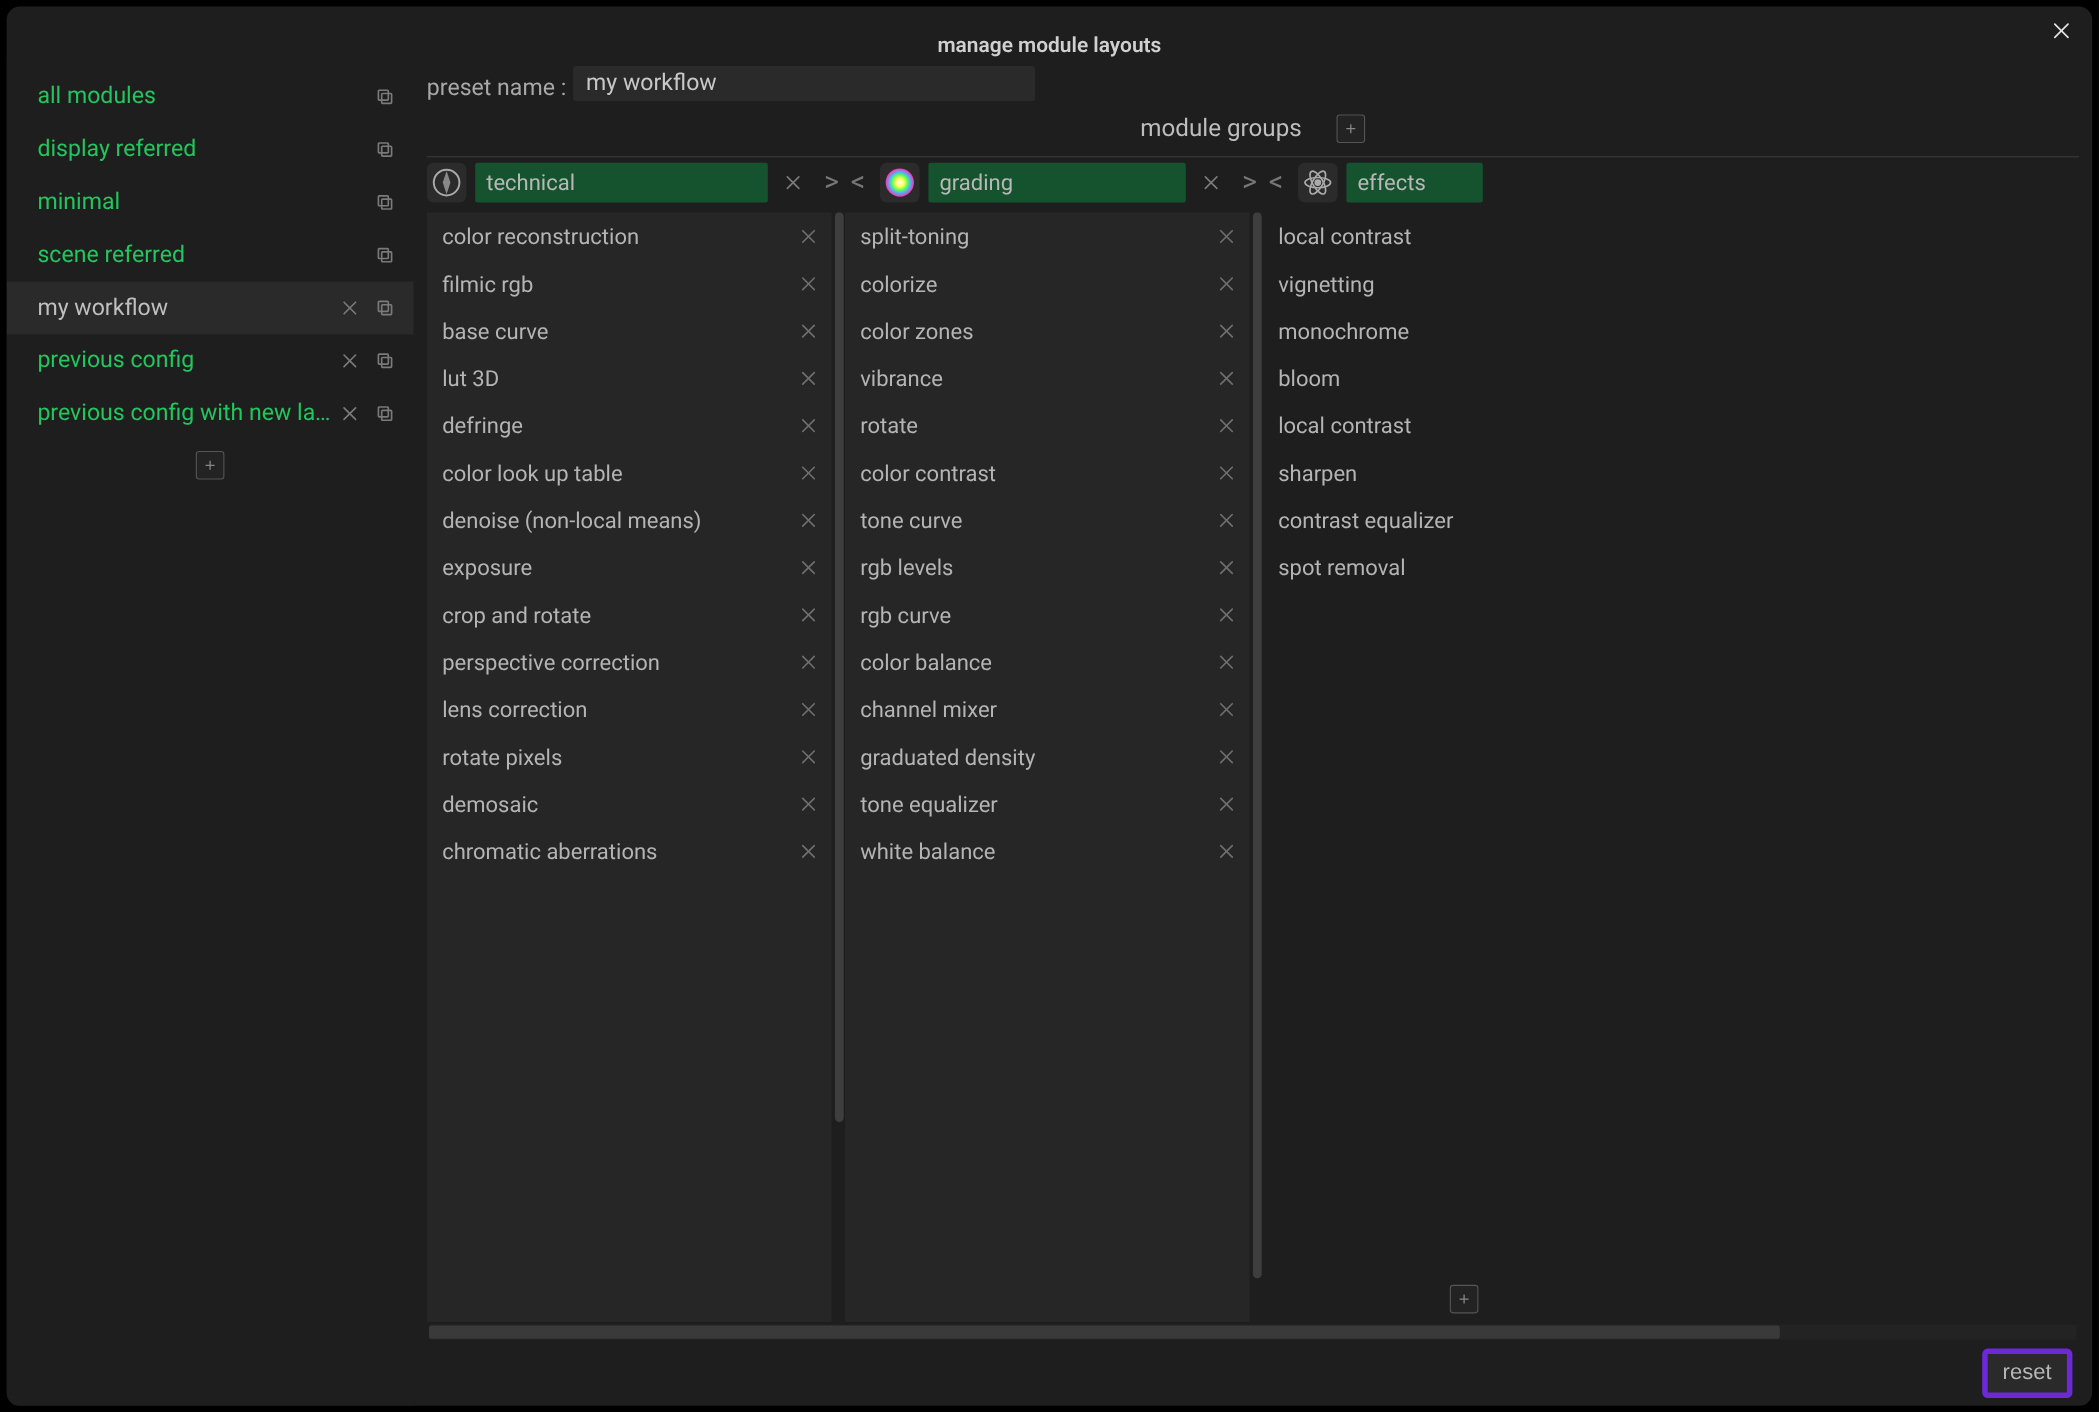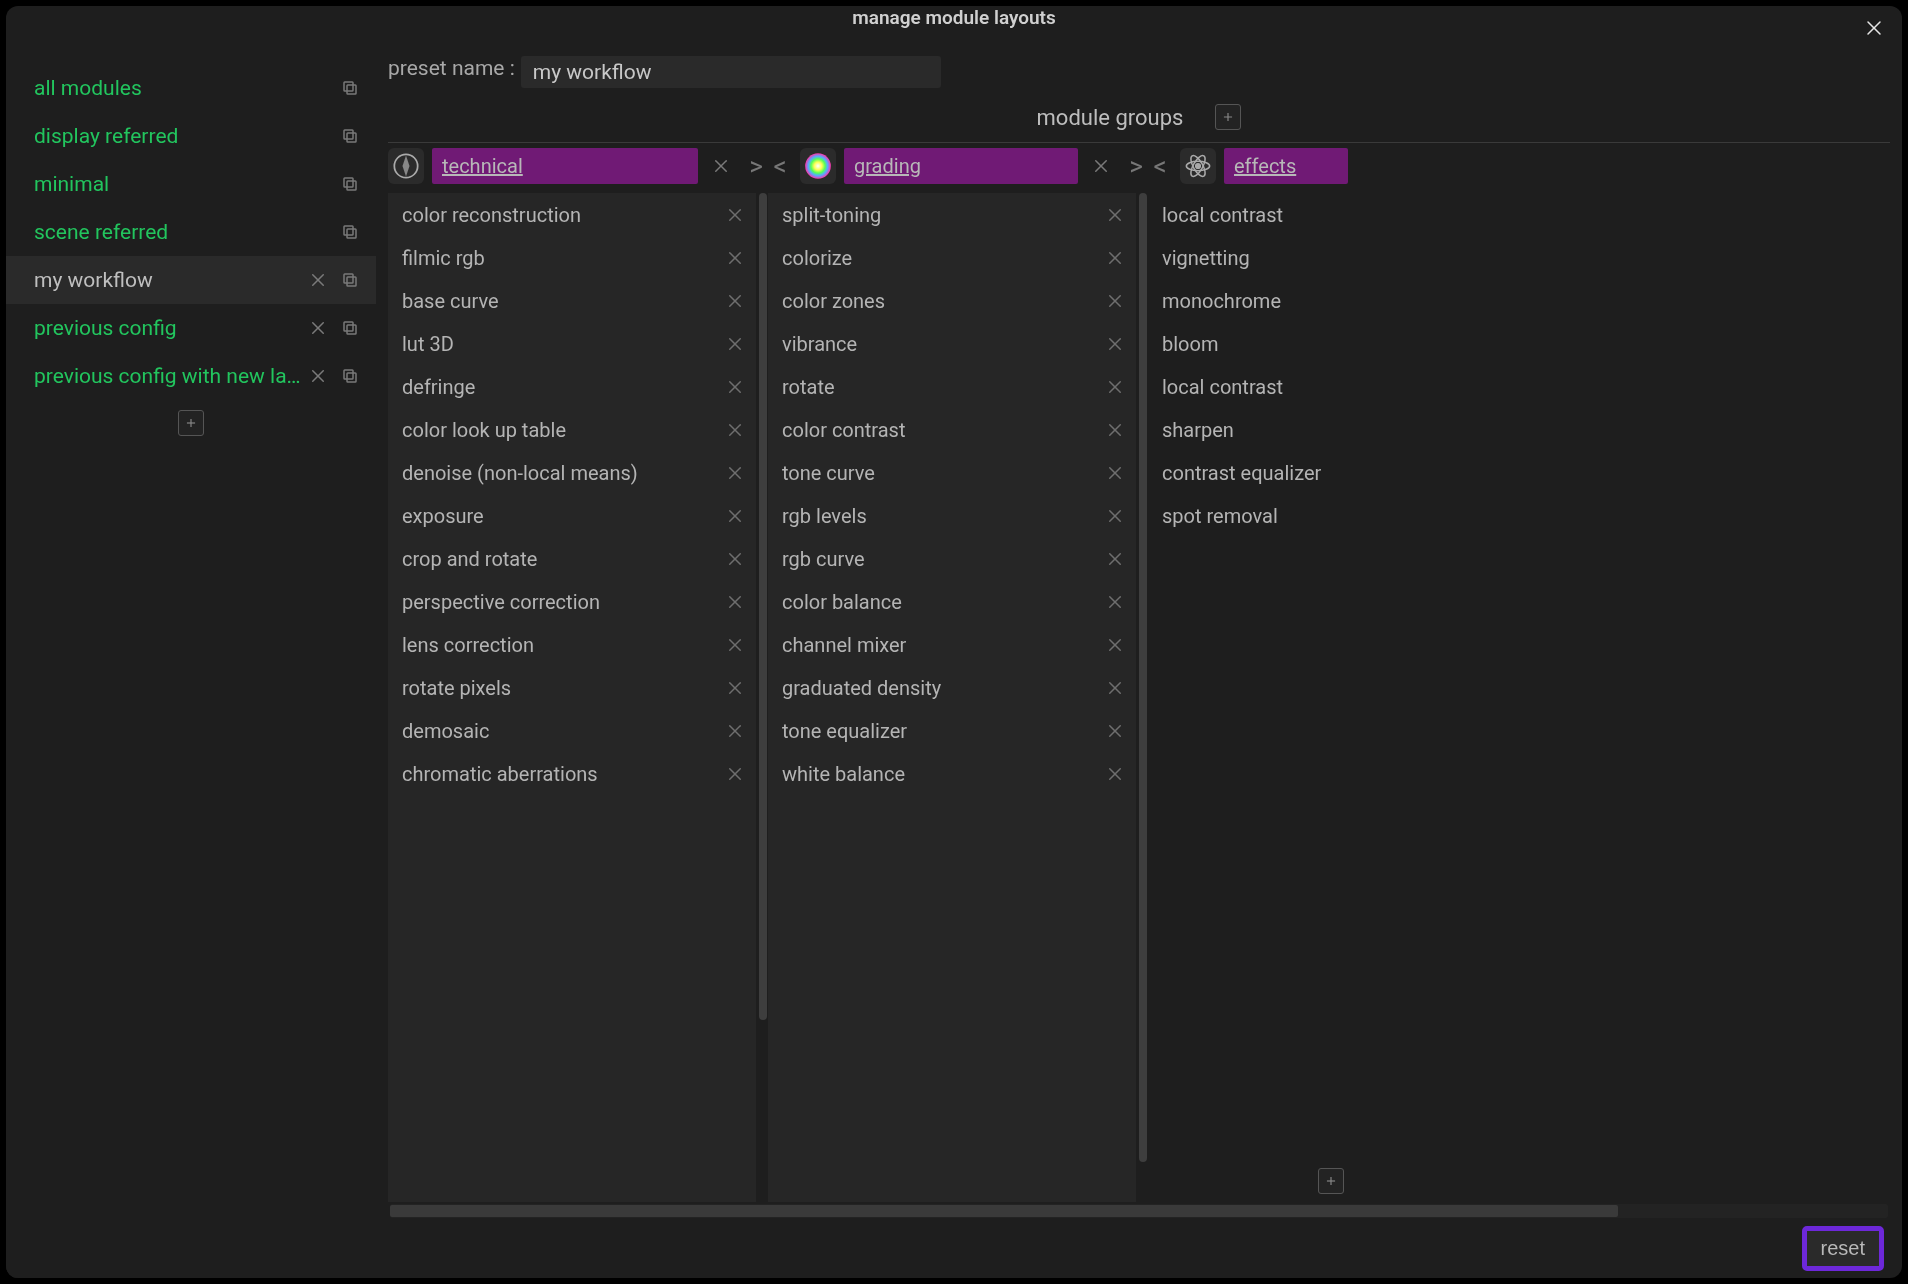--- a/index.html
+++ b/index.html
@@ -16,21 +16,21 @@
     left: 6px; top: 6px; right: 6px; bottom: 6px;
     background: #1e1e1e;
     border-radius: 12px;
     display: flex;
     flex-direction: column;
     overflow: hidden;
   }
   .titlebar {
     height: 46px;
     display: flex;
-    align-items: flex-start;
+    align-items: flex-end;
     justify-content: center;
     position: relative;
     color: #d0d0d0;
     font-weight: 600;
     font-size: 19px;
   }
   .titlebar .close {
     position: absolute;
     right: 16px; top: 10px;
     width: 24px; height: 24px;
@@ -100,21 +100,21 @@
   .main {
     flex:1;
     display:flex;
     flex-direction:column;
     overflow:hidden;
   }
   .main-top {
     padding: 4px 12px 0 12px;
   }
   .preset-name-row {
-    display:flex; align-items:flex-start; gap:6px;
+    display:flex; align-items:flex-end; gap:6px;
     font-size:21px;
     height:36px;
   }
   .preset-name-row .field {
     background:#2a2a2a;
     border-radius:3px;
     padding:4px 12px;
     color:#c8c8c8;
     min-width:420px;
   }
@@ -159,26 +159,25 @@
     color:#777; font-size:26px; cursor:pointer;
   }
   .group-icon {
     width:36px; height:36px; border-radius:6px;
     display:flex; align-items:center; justify-content:center;
     background:#2b2b2b;
   }
   .group-icon svg { width:28px; height:28px; }
   .group-name {
     flex:1;
-    background:#701a75;
+    background:#14532d;
     padding:6px 10px;
     border-radius:2px;
     color:#b8b8b8;
     font-size:20px;
-    text-decoration:underline;
   }
   .group-remove {
     width:30px; height:30px;
     display:flex; align-items:center; justify-content:center;
     color:#7a7a7a; cursor:pointer;
   }
   .group-remove svg { width:18px; height:18px; stroke:currentColor; fill:none; stroke-width:2;}
 
   .group-list {
     flex:1;

